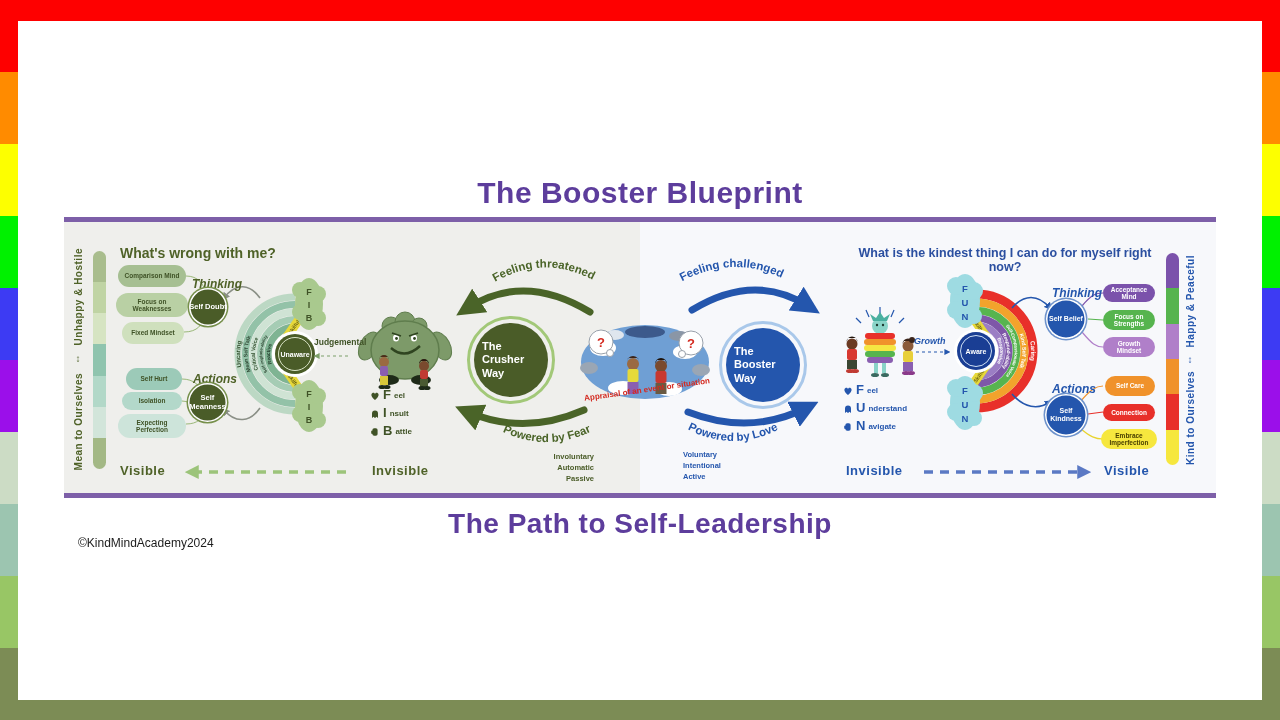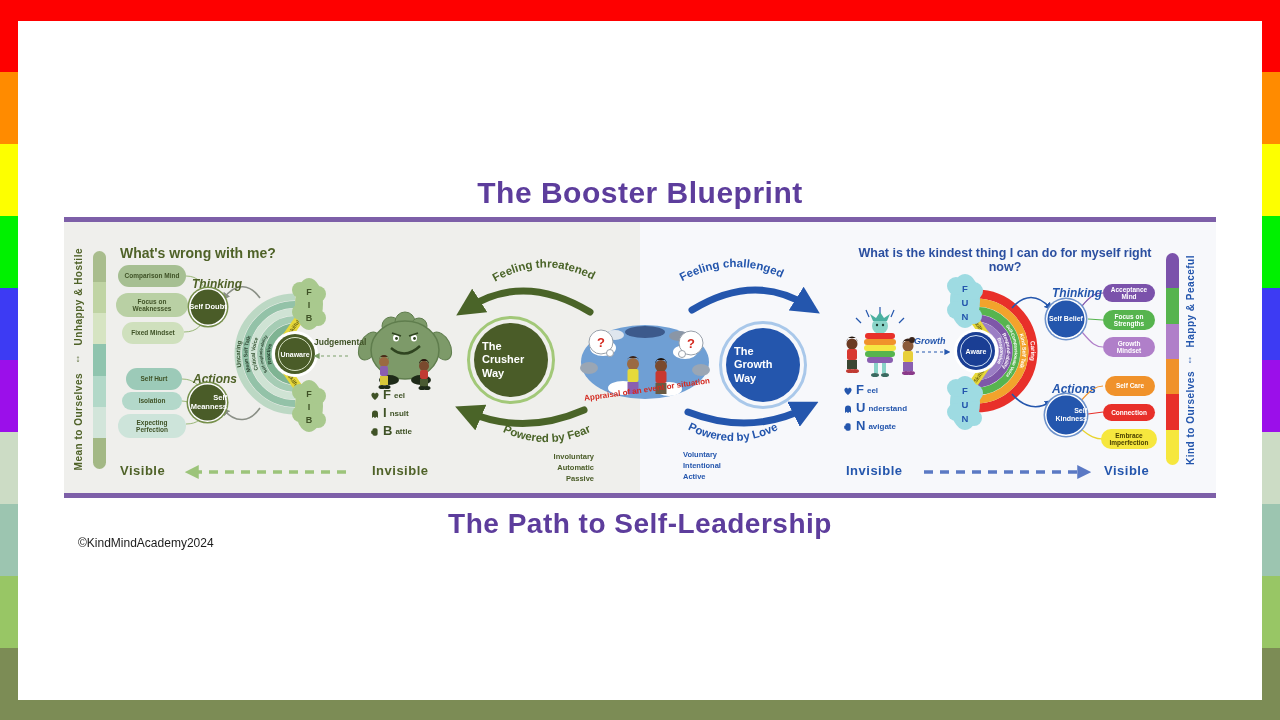--- a/index.html
+++ b/index.html
@@ -19,21 +19,21 @@
   .panel{position:absolute;left:64px;top:222px;width:1152px;height:271px;}
   .half{position:absolute;top:0;height:271px;}
   
   .vaxis{position:absolute;display:flex;flex-direction:column;align-items:center;justify-content:space-between;}
   .vtext{writing-mode:vertical-rl;transform:rotate(180deg);font-weight:bold;font-size:10px;letter-spacing:.5px;}
   .vbar{position:absolute;width:13px;border-radius:7px;overflow:hidden;display:flex;flex-direction:column;}
   .vbar div{width:100%;flex:1;}
   
   .pill{position:absolute;border-radius:12px;display:flex;align-items:center;justify-content:center;text-align:center;font-size:6.5px;font-weight:bold;color:#3f5226;line-height:1.15;padding:1px 3px;box-sizing:border-box;}
   .chip{position:absolute;border-radius:10px;display:flex;align-items:center;justify-content:center;text-align:center;font-size:6.5px;font-weight:bold;color:#fff;line-height:1.15;padding:1px 3px;box-sizing:border-box;}
-  .node{position:absolute;border-radius:50%;display:flex;align-items:center;justify-content:center;text-align:right;font-weight:bold;color:#fff;line-height:1.15;}
+  .node{position:absolute;border-radius:50%;display:flex;align-items:center;justify-content:center;text-align:center;font-weight:bold;color:#fff;line-height:1.15;}
   .node.green{background:#4a5c28;box-shadow:0 0 0 1.5px #fff inset,0 0 0 1.5px #76904a;font-size:7.5px;}
   .node.blue{background:#2456ad;box-shadow:0 0 0 1.5px #fff inset,0 0 0 1.5px #6e93cc;font-size:7px;}
   .script{position:absolute;font-style:italic;font-weight:bold;font-size:12px;}
   .cycle-ring{position:absolute;border-radius:50%;box-sizing:border-box;}
   .cycle-circle{position:absolute;border-radius:50%;display:flex;align-items:center;justify-content:center;color:#fff;font-size:11px;font-weight:bold;line-height:1.2;}
   .traits{position:absolute;font-size:7.5px;font-weight:bold;line-height:1.45;}
   .big-label{position:absolute;font-size:13px;font-weight:bold;letter-spacing:.5px;}
   .legend{position:absolute;display:flex;flex-direction:column;gap:4px;}
   .legend-row{display:flex;align-items:flex-end;gap:3px;height:14px;}
   .legend-row .big{font-size:13px;font-weight:bold;line-height:1;}
@@ -433,21 +433,21 @@
 
   <div class="big-label" style="left:56px;top:241px;color:#4f6228">Visible</div>
   <div class="big-label" style="left:308px;top:241px;color:#4f6228">Invisible</div>
 
   <div class="caption-red">Appraisal of an event or situation</div>
 
   <div class="abs" style="left:781px;top:24px;width:320px;text-align:center;font-size:12.5px;font-weight:bold;color:#2b4fa0">What is the kindest thing I can do for myself right now?</div>
 
   <div class="cycle-ring" style="left:655px;top:99px;width:88px;height:88px;border:3px solid #a9c8ea"></div>
   <div class="cycle-circle" style="left:662px;top:106px;width:74px;height:74px;background:#2456ad">
-      <span style="width:58px">The Growth Way</span>
+      <span style="width:58px">The Booster Way</span>
     </div>
 
   <div class="traits" style="left:619px;top:228px;width:82px;text-align:left;color:#2456ad">
     <div>Voluntary</div>
     <div>Intentional</div>
     <div>Active</div>
   </div>
 
   <div class="script" style="left:850px;top:114px;color:#2456ad;font-size:9px">Growth</div>
 

